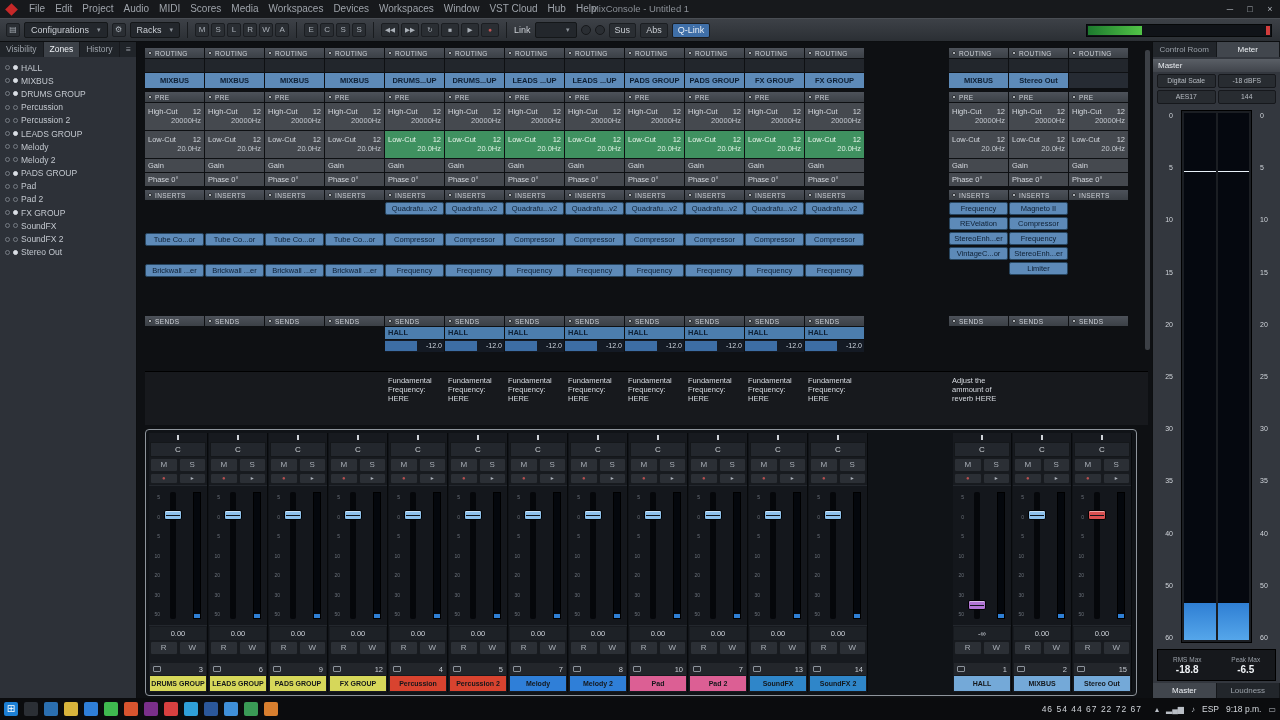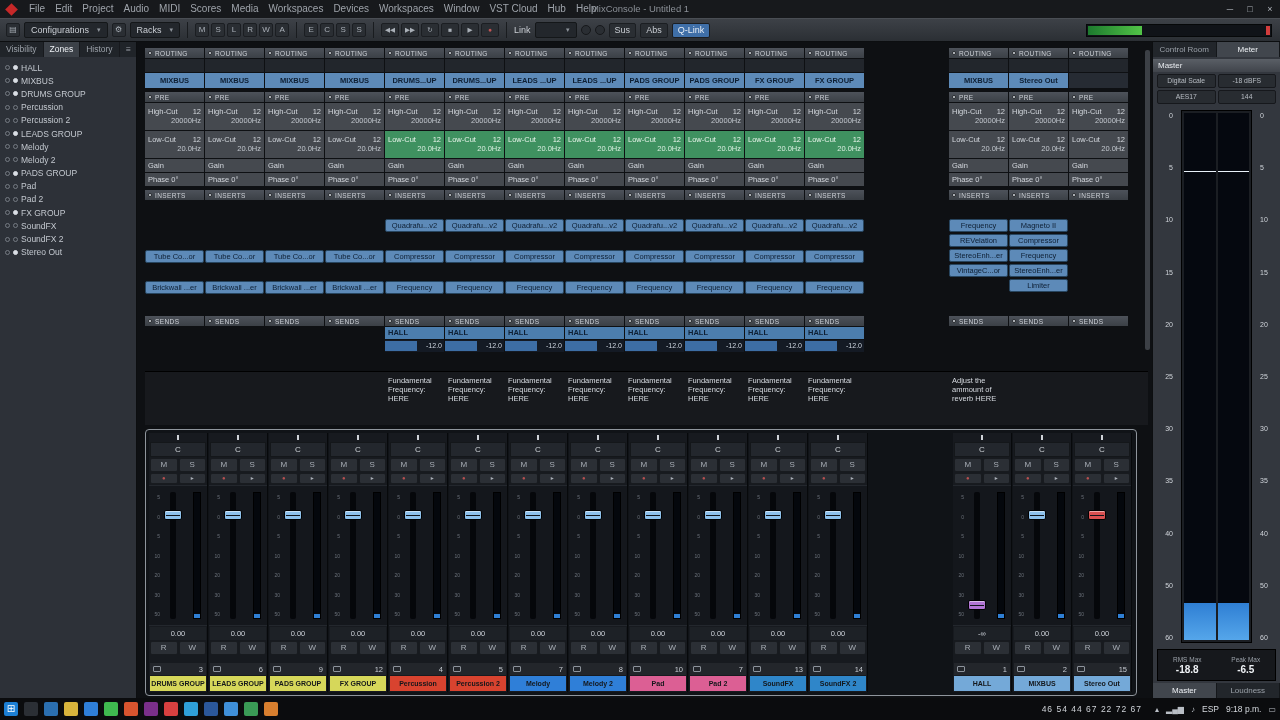--- a/index.html
+++ b/index.html
@@ -55,21 +55,21 @@
   .cell.inrow{height:13px;background:#22262c}
   .cell.route{height:15px;line-height:15px;background:#5d8ab8;color:#0e1f33;font-weight:bold;text-align:center;white-space:nowrap}
   .cell.route.empty{background:#262b33}
   .cell.two{height:27px;display:flex;flex-direction:column;justify-content:center;gap:1px}
   .cellrow{display:flex;justify-content:space-between;line-height:8px}
   .cellrow.val{justify-content:flex-end;color:#c2c7ce}
   .cell.two.active{background:#3f9160;color:#eaf5ec}
   .cell.two.active .cellrow.val{color:#d9efe0}
   .cell.mini{height:13px;line-height:13px}
   .bandgap{height:3px;flex:none}
-  .ins-body{height:112px;flex:none;padding-top:18px}
+  .ins-body{height:112px;flex:none;padding-top:1px}
   .ins-slot{height:13px;line-height:12px;background:#5d8ab8;border:1px solid #27455f;border-radius:2px;color:#0e1f33;text-align:center;font-size:7.5px;margin-bottom:18px;white-space:nowrap;overflow:hidden}
   .ins-body.compact .ins-slot{margin-bottom:2px}
   .ins-slot.hiddenslot{visibility:hidden}
   .send-body{height:30px;flex:none}
   .send-label{height:12px;line-height:12px;background:#4c7eae;font-size:7.5px;color:#0e1f33;font-weight:bold;padding-left:3px}
   .send-bar{height:12px;margin-top:1px;background:#141a24;position:relative}
   .send-fill{position:absolute;left:0;top:1px;bottom:1px;width:55%;background:#3d6ea5}
   .send-val{position:absolute;right:2px;top:0;font-size:7px;line-height:12px;color:#cdd5df}
   .rack-scrollbar{position:absolute;right:2px;top:8px;width:5px;height:300px;background:#3c4046;border-radius:2px}
 

